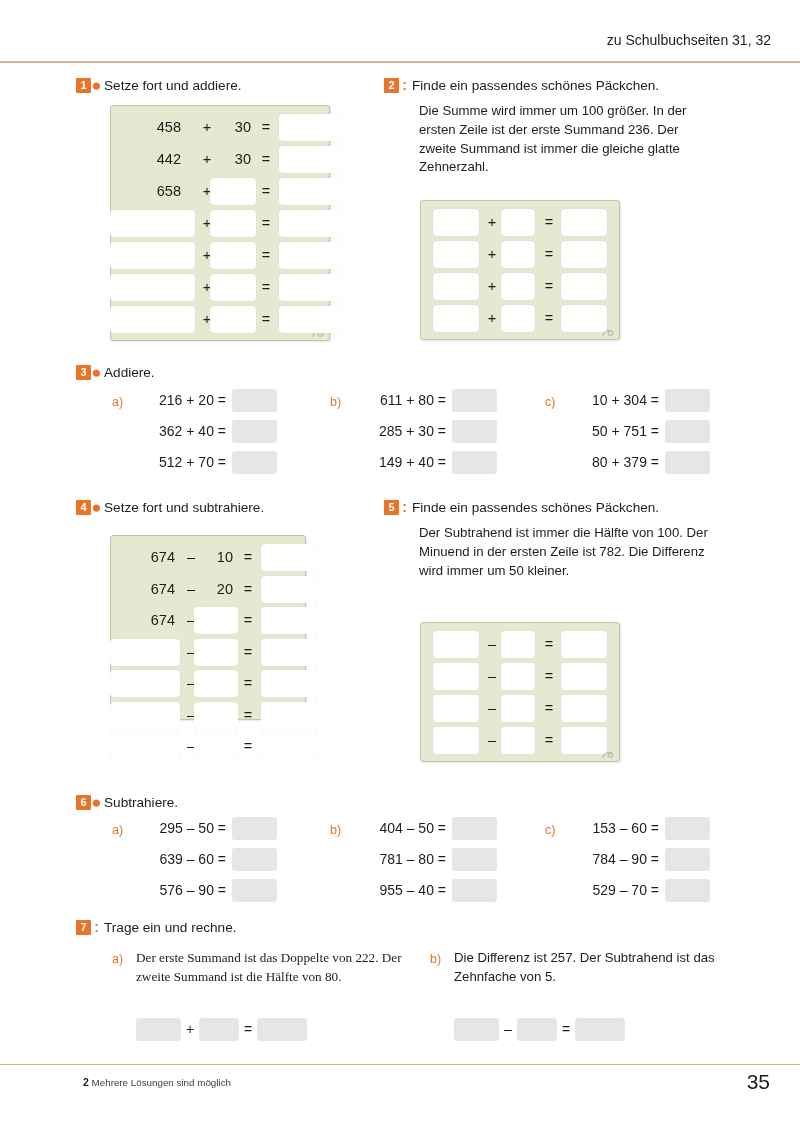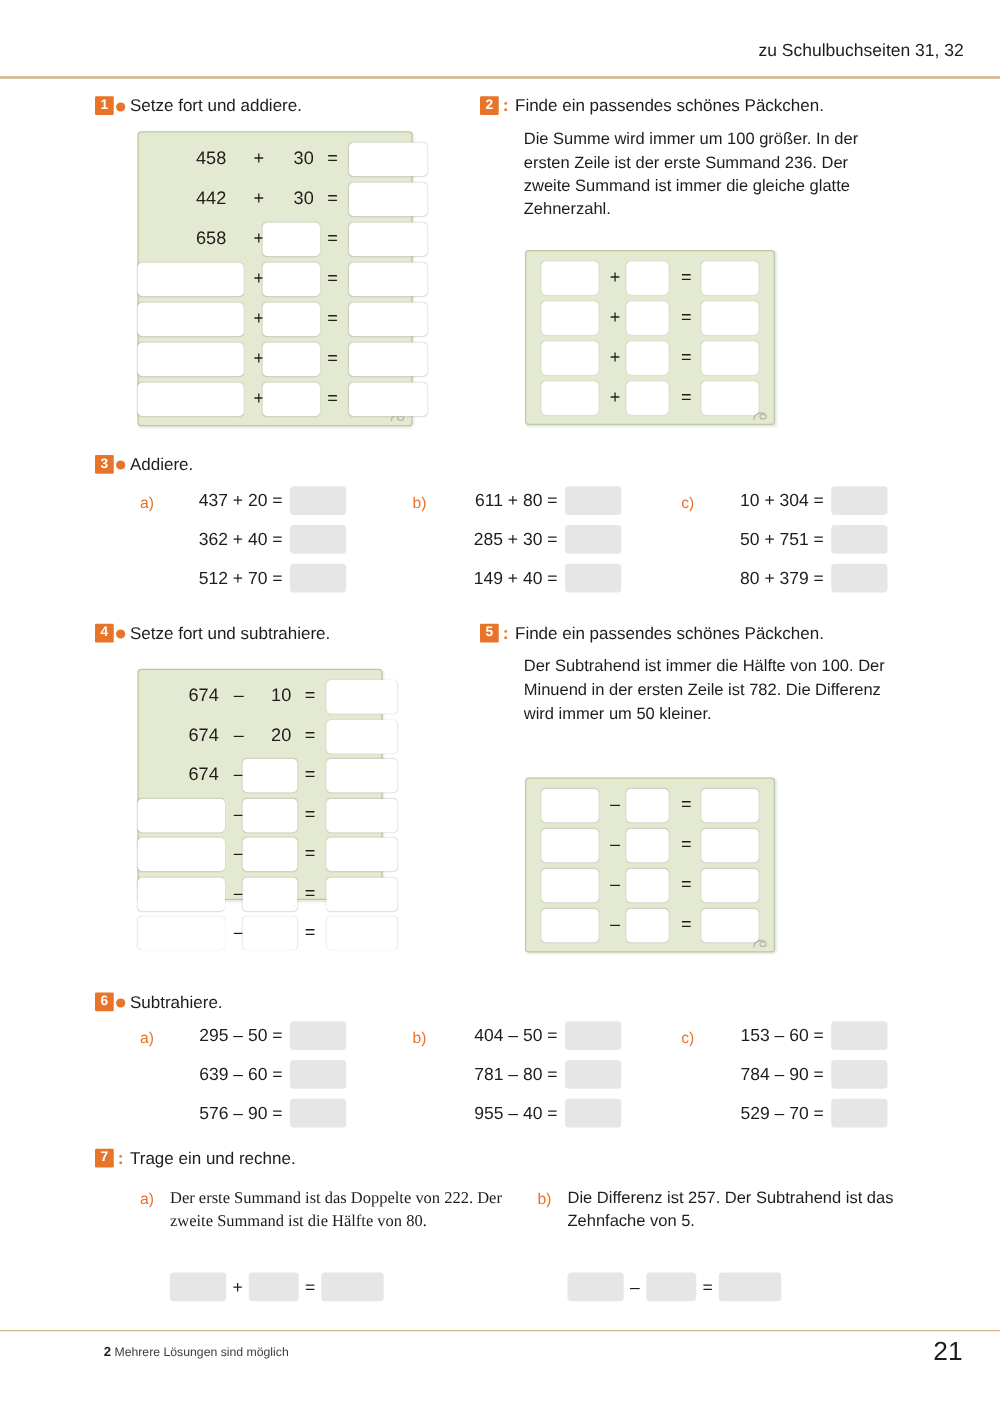--- a/index.html
+++ b/index.html
@@ -203,21 +203,21 @@
     <div class="cell" style="left:140px; top:104px; width:46px;"></div>
   </div>
 
 <div class="task" style="left:76px; top:363px;">
   <div class="task-head">
     <span class="badge">3</span><span class="badge-mark dot">●</span><span class="task-title">Addiere.</span>
   </div>
 </div>
 <div id="t3cols">
     <div class="calc-letter" style="left:112px; top:395px;">a)</div>
-    <div class="calc-expr" style="left:130px; top:392px; width:96px;">437 + 20 =</div>
+    <div class="calc-expr" style="left:130px; top:392px; width:96px;">216 + 20 =</div>
     <div class="gapbox" style="left:232px; top:389px; width:45px; height:23px;"></div>
     <div class="calc-expr" style="left:130px; top:423px; width:96px;">362 + 40 =</div>
     <div class="gapbox" style="left:232px; top:420px; width:45px; height:23px;"></div>
     <div class="calc-expr" style="left:130px; top:454px; width:96px;">512 + 70 =</div>
     <div class="gapbox" style="left:232px; top:451px; width:45px; height:23px;"></div>
     <div class="calc-letter" style="left:330px; top:395px;">b)</div>
     <div class="calc-expr" style="left:348px; top:392px; width:98px;">611 + 80 =</div>
     <div class="gapbox" style="left:452px; top:389px; width:45px; height:23px;"></div>
     <div class="calc-expr" style="left:348px; top:423px; width:98px;">285 + 30 =</div>
     <div class="gapbox" style="left:452px; top:420px; width:45px; height:23px;"></div>
@@ -361,13 +361,13 @@
     <div class="gapbox" style="left:517px; top:1018px; width:40px; height:23px;"></div>
     <div class="t7-op" style="left:559px; top:1021px; width:14px;">=</div>
     <div class="gapbox" style="left:575px; top:1018px; width:50px; height:23px;"></div>
   </div>
 
 <div class="footer-rule"></div>
 <div class="footnote">
   <b>2</b>
   <span>Mehrere Lösungen sind möglich</span>
 </div>
-<div class="pagenum">21</div>
+<div class="pagenum">35</div>
 
 </body></html>

